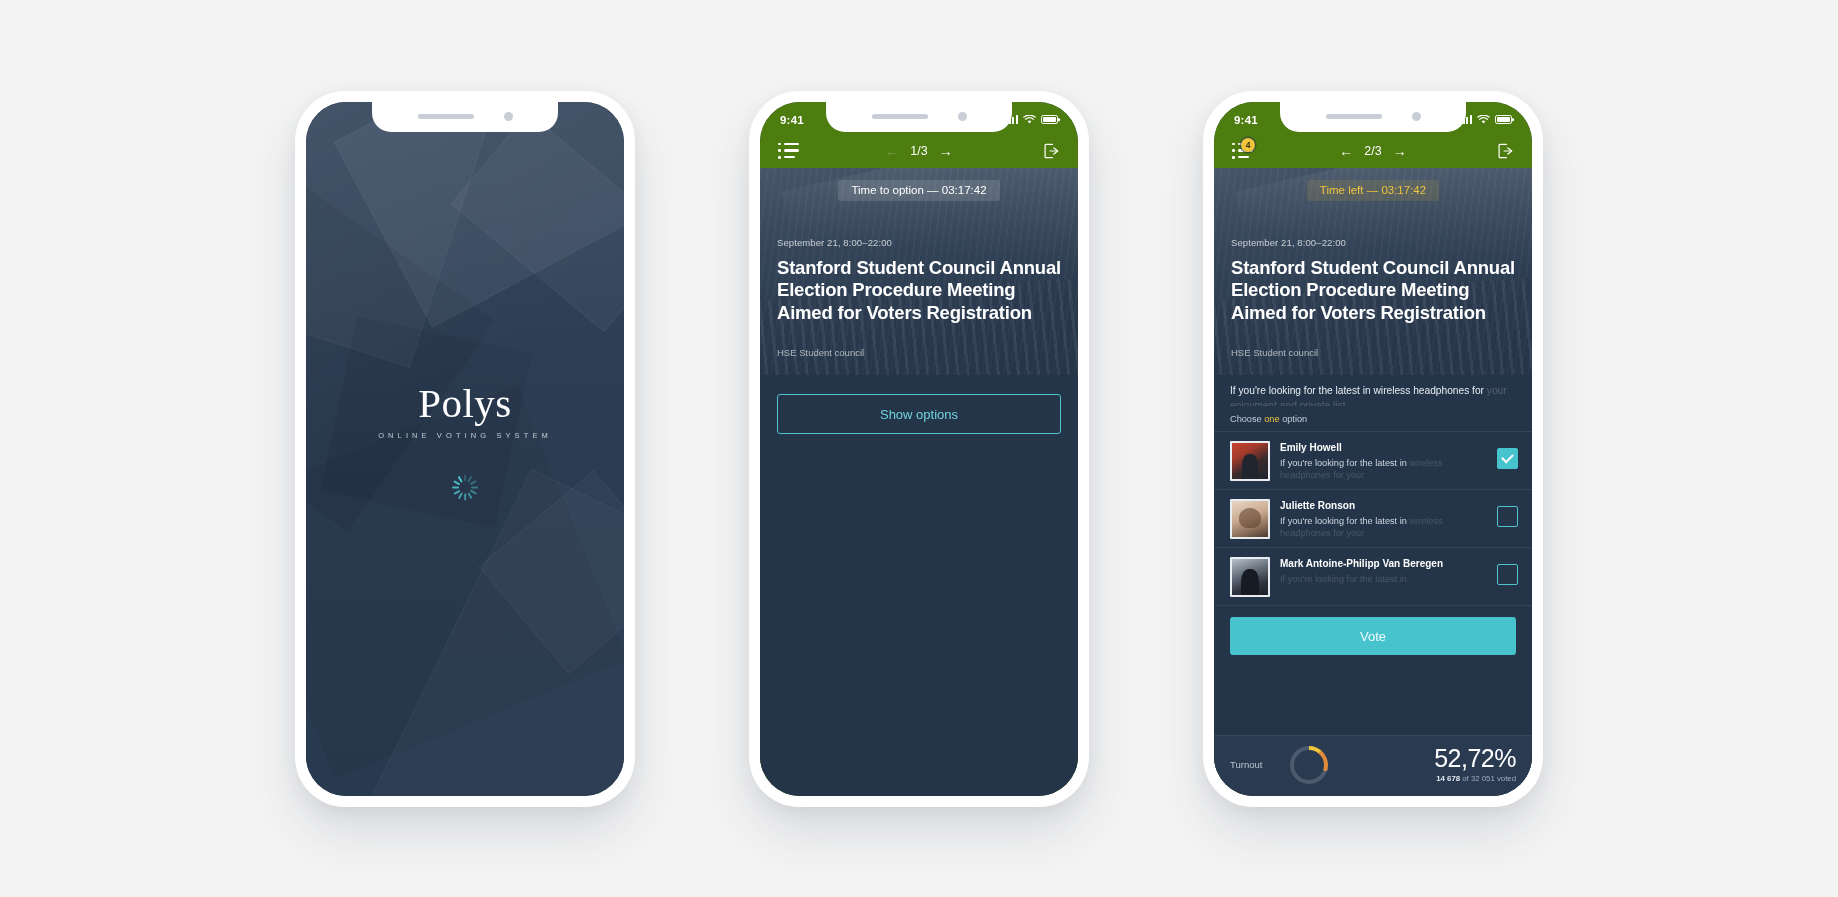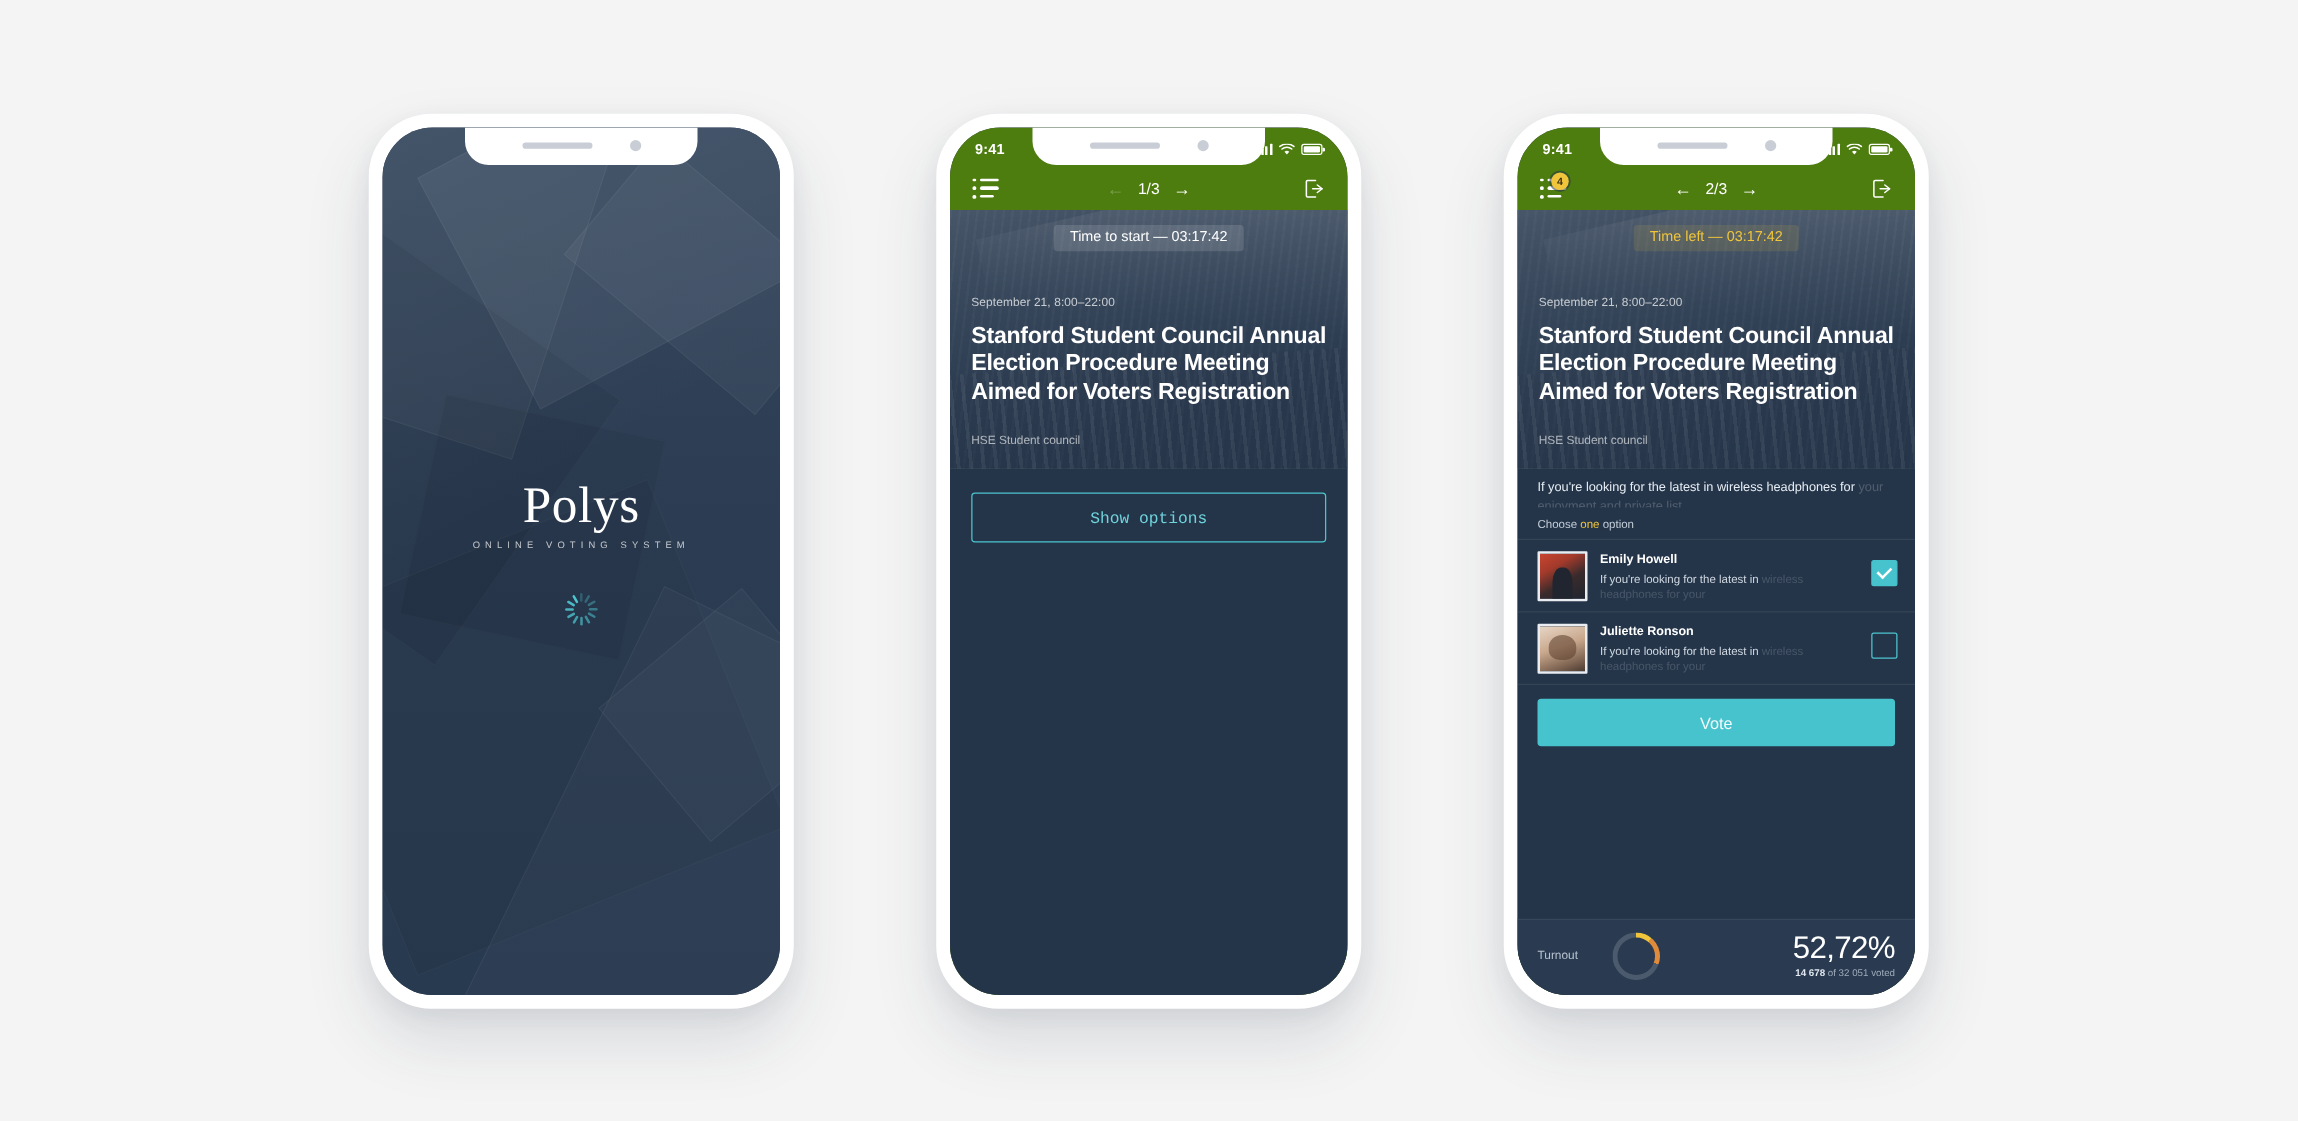--- a/index.html
+++ b/index.html
@@ -323,21 +323,21 @@
   
   .body2 { flex: 1 1 auto; padding: 19px 17px 0; background: #253549; }
   .btn-outline {
     width: 100%;
     height: 40px;
     border: 1.3px solid #4ec4cf;
     border-radius: 3px;
     background: transparent;
     color: #6fd3dc;
     font-size: 13px;
-    font-family: Liberation Mono, monospace;
+    font-family: Liberation Sans, sans-serif;
     cursor: pointer;
     display: flex;
     align-items: center;
     justify-content: center;
   }
 
   
   .body3 { flex: 1 1 auto; display: flex; flex-direction: column; background: #253549; min-height: 0; }
 
   .q-desc {
@@ -567,21 +567,21 @@
               <path d="M10 1.5 H3.2 a1 1 0 0 0-1 1 v12 a1 1 0 0 0 1 1 H10" stroke="#fff" stroke-width="1.3" fill="none" stroke-linecap="round" stroke-linejoin="round"></path>
               <path d="M11.5 5.3 L15.6 8.5 L11.5 11.7" stroke="#fff" stroke-width="1.3" fill="none" stroke-linecap="round" stroke-linejoin="round"></path>
               <path d="M7.5 8.5 H15.4" stroke="#fff" stroke-width="1.3" fill="none" stroke-linecap="round"></path>
             </svg>
           </div>
         </div>
 
         <div class="hero">
           <div class="hero-photo"></div>
           <div class="countdown-wrap">
-            <div class="countdown">Time to start — 03:17:42</div>
+            <div class="countdown">Time to option — 03:17:42</div>
           </div>
           <div class="hero-text">
             <div class="hero-date">September 21, 8:00–22:00</div>
             <div class="hero-title">Stanford Student Council Annual Election Procedure Meeting Aimed for Voters Registration</div>
             <div class="hero-org">HSE Student council</div>
           </div>
         </div>
 
         <div class="body2">
           <button class="btn-outline">Show options</button>
@@ -695,20 +695,32 @@
               <div class="opt-text">
                 <div class="opt-name">Juliette Ronson</div>
                 <div class="opt-desc">
                   <span>If you're looking for the latest in</span>
                   <span class="fade">wireless headphones for your</span>
                 </div>
               </div>
               <div class="checkbox"></div>
             </div>
 
+            <div class="option">
+              <div class="avatar">
+                  <span class="ph ph-c"></span>
+                </div>
+              <div class="opt-text">
+                <div class="opt-name">Mark Antoine-Philipp Van Beregen</div>
+                <div class="opt-desc">
+                  <span class="fade">If you're looking for the latest in</span>
+                </div>
+              </div>
+              <div class="checkbox"></div>
+            </div>
 
           </div>
 
           <div class="vote-wrap">
             <button class="btn-vote">Vote</button>
           </div>
 
           <div class="turnout">
             <div class="turnout-label">Turnout</div>
             <div class="ring"></div>

